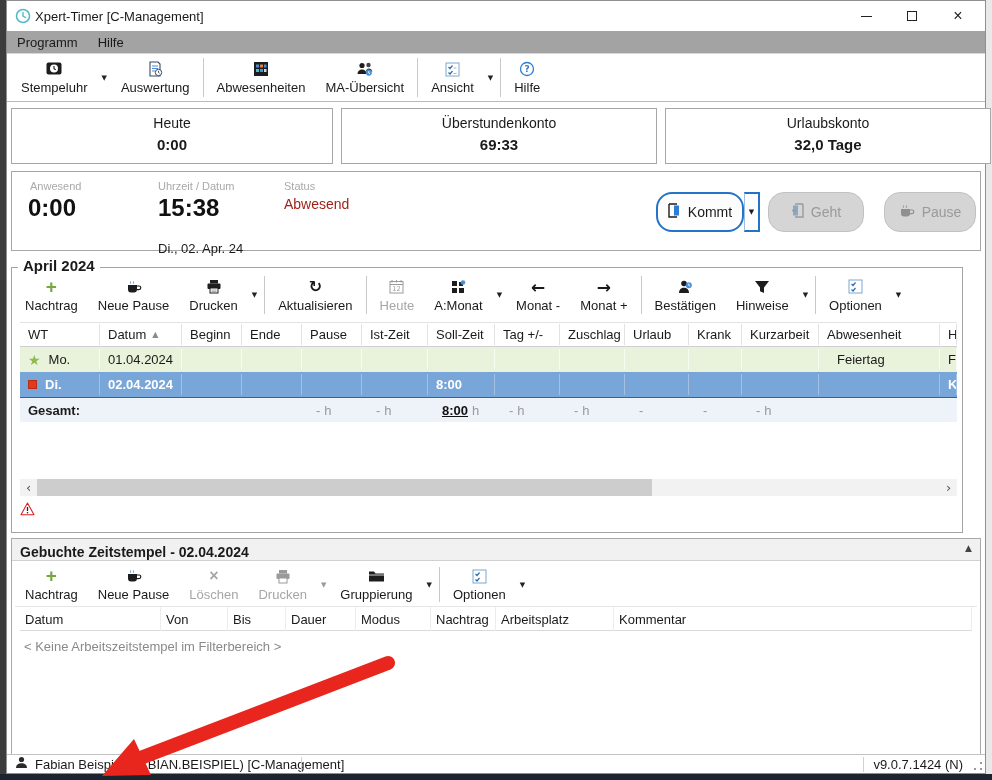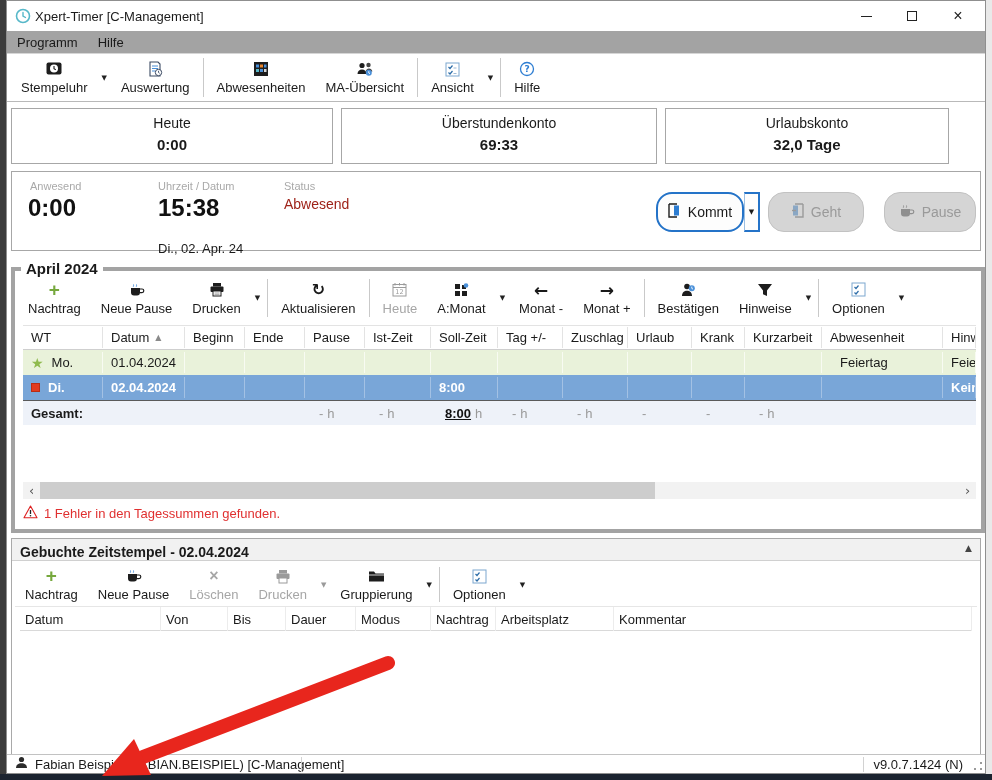--- a/index.html
+++ b/index.html
@@ -50,21 +50,21 @@
   .p-big { position:absolute; font-size:24px; font-weight:bold; color:#111; }
   .p-date { position:absolute; font-size:13px;margin-top:17px; }
   .p-status { position:absolute; font-size:14px; color:#9e2218; }
   .stampbtn { position:absolute; top:20px; height:40px; display:flex; align-items:center; justify-content:center; gap:7px; font-size:14px;border-radius:16px; }
   .stampbtn.kommt { left:644px; width:88px; background:#fdfdfd; border:2px solid #2473c8; }
   .kommt-drop { position:absolute; top:20px; left:732px; width:16px; height:40px; border:2px solid #2473c8; border-left:1px solid #9cbfe2; display:flex; align-items:center; justify-content:center; font-size:7px; background:#fdfdfd; }
   .stampbtn.disabled { background:#d5d5d5; color:#9a9a9a; border:1px solid #c2c2c2; }
   .stampbtn.geht { left:756px; width:96px; }
   .stampbtn.pause { left:872px; width:92px; }
   
-  .groupbox { position:absolute; left:4px; right:0; top:266px; height:266px; border:4px solid #a3a3a3; background:#fff; }
+  .groupbox { position:absolute; left:4px; right:22px; top:266px; height:266px; border:1px solid #a3a3a3; background:#fff; }
   .gb-legend { position:absolute; left:6px; top:-11px; background:#fff; padding:0 5px; font-size:15px; font-weight:bold; }
   .ptoolbar { position:absolute; left:3px; top:4px; right:3px; height:46px; display:flex; align-items:stretch; }
   
   .ttable { position:absolute; left:8px; right:5px; top:54px; font-size:13px; }
   .tt-row { display:grid; grid-template-columns:80px 82px 60px 60px 60px 66px 67px 65px 65px 64px 53px 77px 121px 1fr; height:25px; align-items:center; overflow:hidden; }
   .tt-head { border-top:1px solid #e3e3e3; border-bottom:1px solid #cfcfcf; }
   .tt-head .c { border-right:1px solid #e3e3e3; height:21px; display:flex; align-items:center; padding-left:8px; white-space:nowrap; overflow:hidden; }
   .row-holiday { background:#e9f2da; }
   .row-holiday .c { border-right:1px solid #f8fbf2; height:21px; display:flex; align-items:center; padding-left:8px; white-space:nowrap; overflow:hidden; }
   .row-sel { background:#79a6d8; color:#fff; font-weight:bold; }
@@ -221,21 +221,21 @@
 
   <div class="summary">
     <div class="sumbox" style="left:0;width:322px;">
       <div class="t">Heute</div>
       <div class="v">0:00</div>
     </div>
     <div class="sumbox" style="left:330px;width:316px;">
       <div class="t">Überstundenkonto</div>
       <div class="v">69:33</div>
     </div>
-    <div class="sumbox" style="left:654px;width:284px;">
+    <div class="sumbox" style="left:654px;width:326px;">
       <div class="t">Urlaubskonto</div>
       <div class="v">32,0 Tage</div>
     </div>
   </div>
 
   <div class="presence">
     <span class="p-label" style="left:18px;top:8px;">Anwesend</span>
     <span class="p-big" style="left:16px;top:22px;">0:00</span>
     <span class="p-label" style="left:146px;top:8px;">Uhrzeit / Datum</span>
     <span class="p-big" style="left:146px;top:22px;">15:38</span>
@@ -522,21 +522,20 @@
     </div>
 
     <div class="errorline">
       <span>
         <svg width="15" height="14" viewBox="0 0 15 14">
             <path d="M7.5 1 14 12.7H1z" fill="#fff" stroke="#d22" stroke-width="1.1" stroke-linejoin="round"></path>
             <path d="M7.5 5v4" stroke="#222" stroke-width="1.3"></path>
             <circle cx="7.5" cy="10.8" r="0.8" fill="#222"></circle>
           </svg>
       </span>
-      <span>1 Fehler in den Tagessummen gefunden.</span>
     </div>
   </div>
 
   <div class="panel2">
     <div class="p2-header">
       <span>Gebuchte Zeitstempel - 02.04.2024</span>
       <span class="p2-collapse">▲</span>
     </div>
 
     <div class="p2-toolbar">
@@ -603,20 +602,21 @@
       <div class="c">Datum</div>
       <div class="c">Von</div>
       <div class="c">Bis</div>
       <div class="c">Dauer</div>
       <div class="c">Modus</div>
       <div class="c">Nachtrag</div>
       <div class="c">Arbeitsplatz</div>
       <div class="c">Kommentar</div>
     </div>
 
+    <div class="empty-msg">&lt; Keine Arbeitszeitstempel im Filterbereich &gt;</div>
   </div>
 
   <div class="statusbar">
     <div class="sb-user">
       <span>
         <svg width="13" height="13" viewBox="0 0 13 13">
             <circle cx="6.5" cy="3.5" r="2.6" fill="#2b2b2b"></circle>
             <path d="M1 12c0-3.2 2.3-4.8 5.5-4.8S12 8.8 12 12z" fill="#2b2b2b"></path>
           </svg>
       </span>

